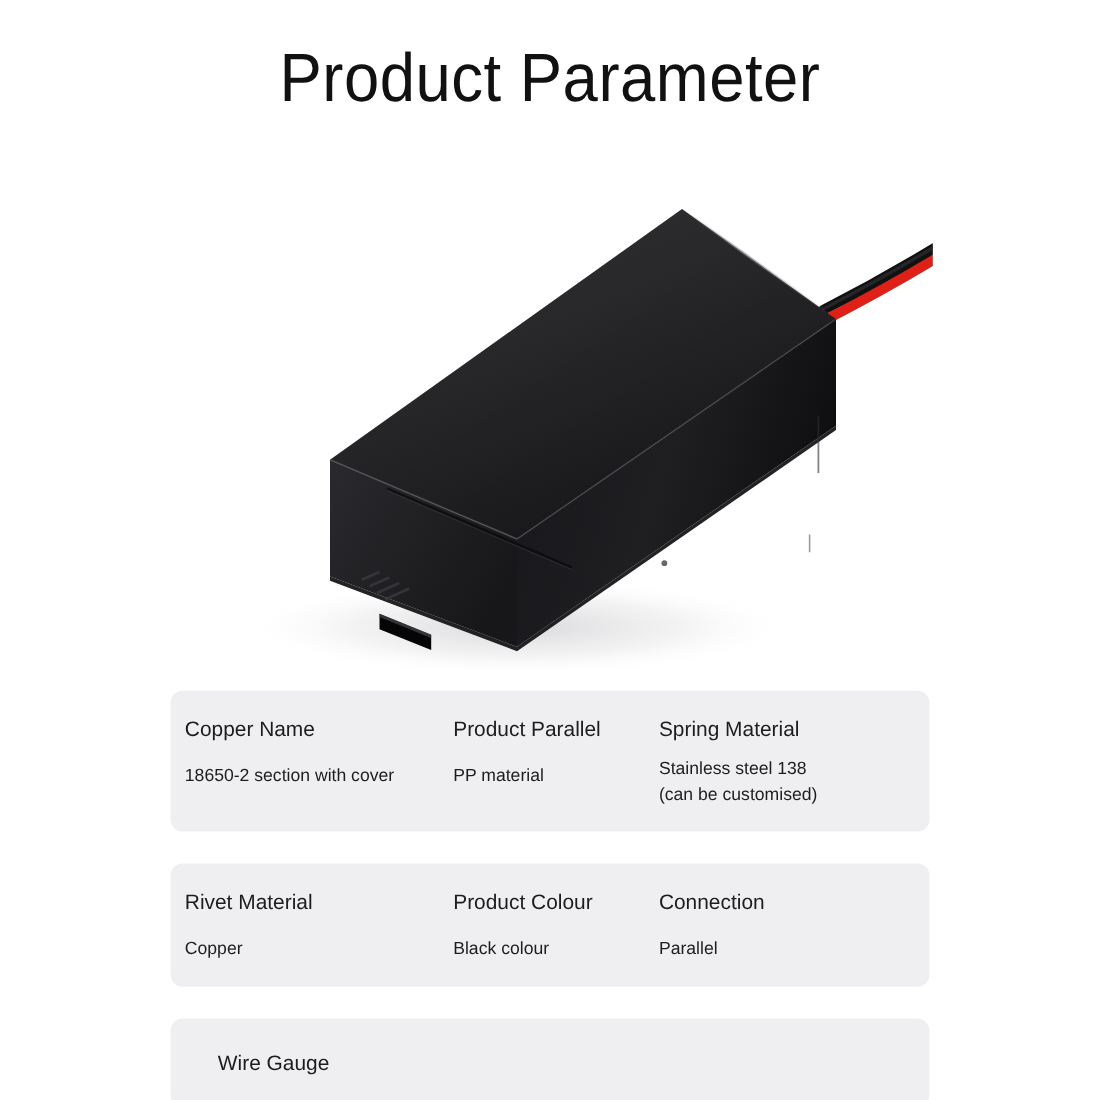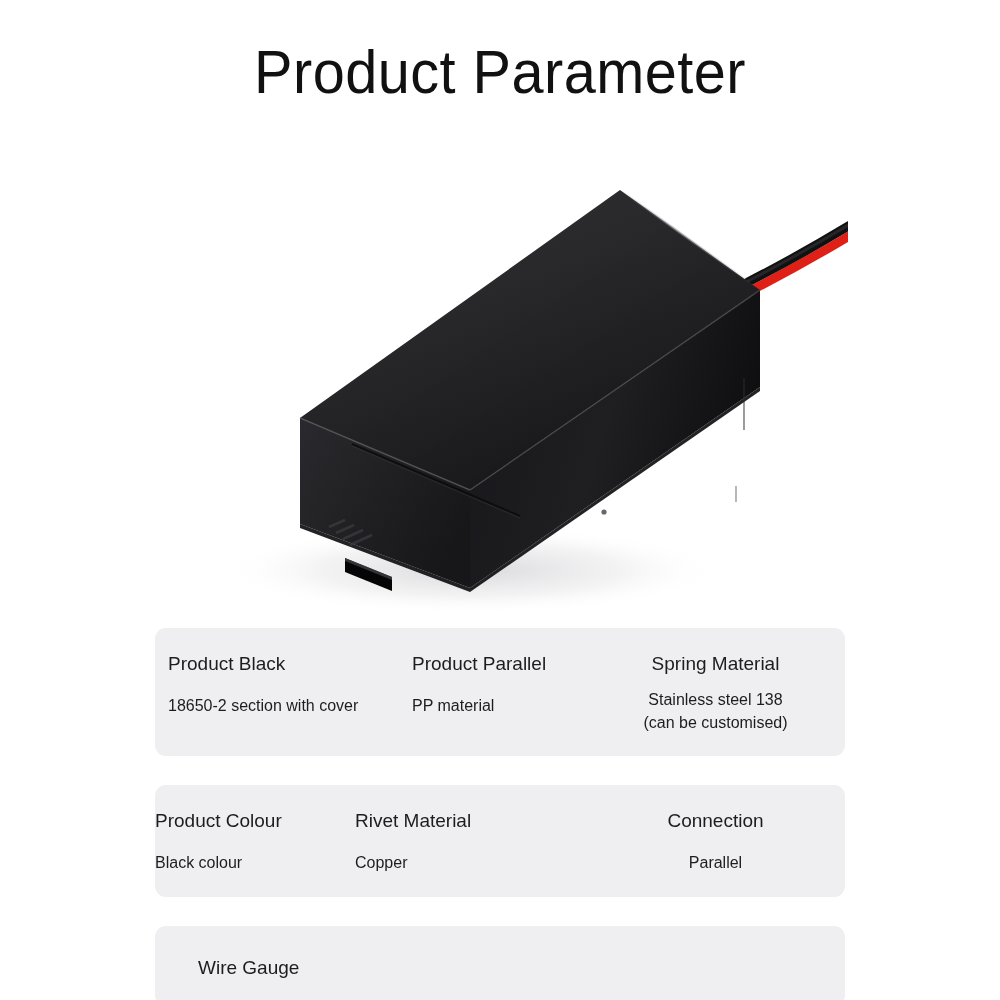--- a/index.html
+++ b/index.html
@@ -87,21 +87,21 @@
   }
   .spec-row {
     display: flex;
     align-items: flex-start;
   }
   .spec-cell {
     box-sizing: border-box;
   }
   .c1 { width: 257px; padding-left: 13px; }
   .c2 { width: 187px; }
-  .c3 { width: 233px; text-align: center; }
+  .c3 { width: 233px; }
 
   .spec-label {
     font-size: 19px;
     line-height: 24px;
     color: #1d1d1f;
     white-space: nowrap;
   }
   .spec-value {
     font-size: 16px;
     line-height: 24px;
@@ -205,44 +205,44 @@
         <path d="M 736 386 L 736 402" stroke="#34343b" stroke-width="1.4" opacity="0.5" fill="none"></path>
       </svg>
     </div>
   </div>
 
   <div class="spec-list">
 
     <div class="spec-panel">
       <div class="spec-row">
         <div class="spec-cell c1">
-          <div class="spec-label">Product Black</div>
+          <div class="spec-label">Copper Name</div>
           <div class="spec-value">18650-2 section with cover</div>
         </div>
         <div class="spec-cell c2">
           <div class="spec-label">Product Parallel</div>
           <div class="spec-value">PP material</div>
         </div>
         <div class="spec-cell c3">
           <div class="spec-label">Spring Material</div>
           <div class="spec-value two-line">Stainless steel 138
 (can be customised)</div>
         </div>
       </div>
     </div>
 
     <div class="spec-panel">
       <div class="spec-row">
+        <div class="spec-cell c1">
+          <div class="spec-label">Rivet Material</div>
+          <div class="spec-value">Copper</div>
+        </div>
         <div class="spec-cell c2">
           <div class="spec-label">Product Colour</div>
           <div class="spec-value">Black colour</div>
-        </div>
-        <div class="spec-cell c1">
-          <div class="spec-label">Rivet Material</div>
-          <div class="spec-value">Copper</div>
         </div>
         <div class="spec-cell c3">
           <div class="spec-label">Connection</div>
           <div class="spec-value">Parallel</div>
         </div>
       </div>
     </div>
 
     <div class="spec-panel single">
       <div class="spec-row">

